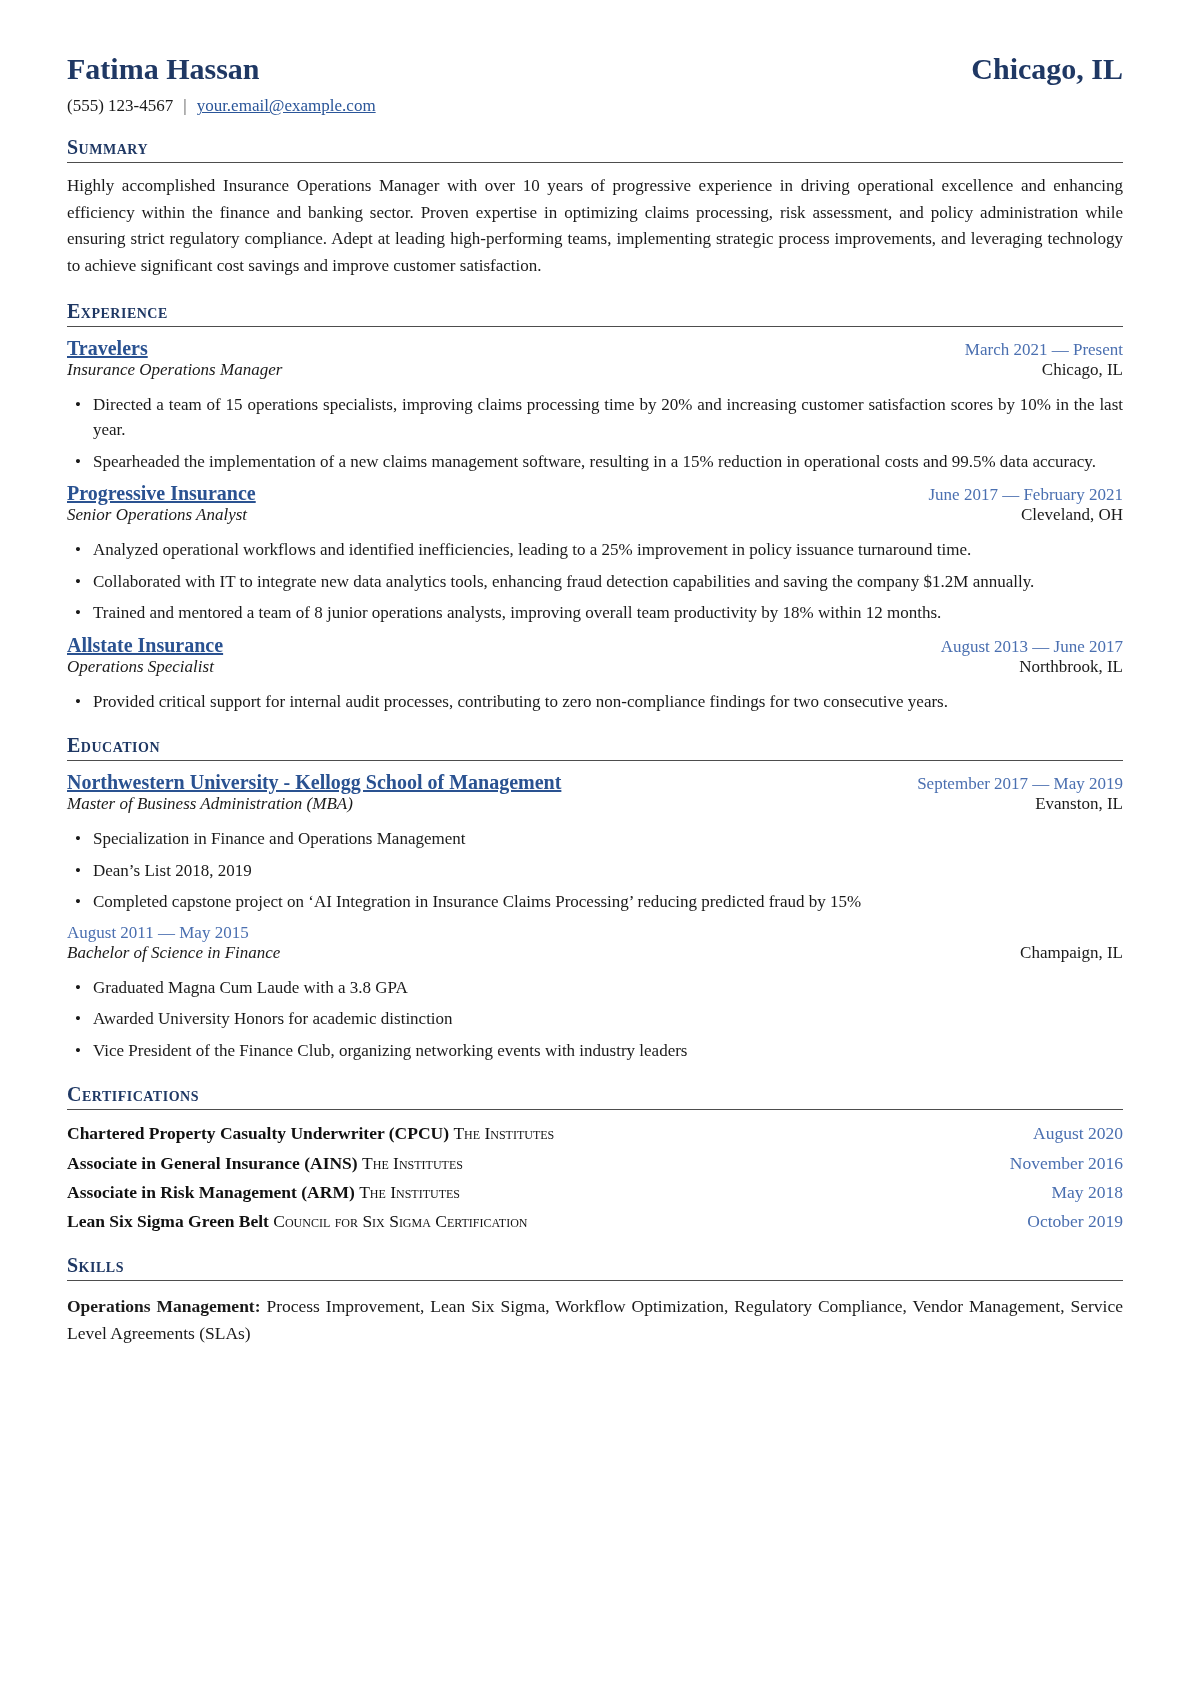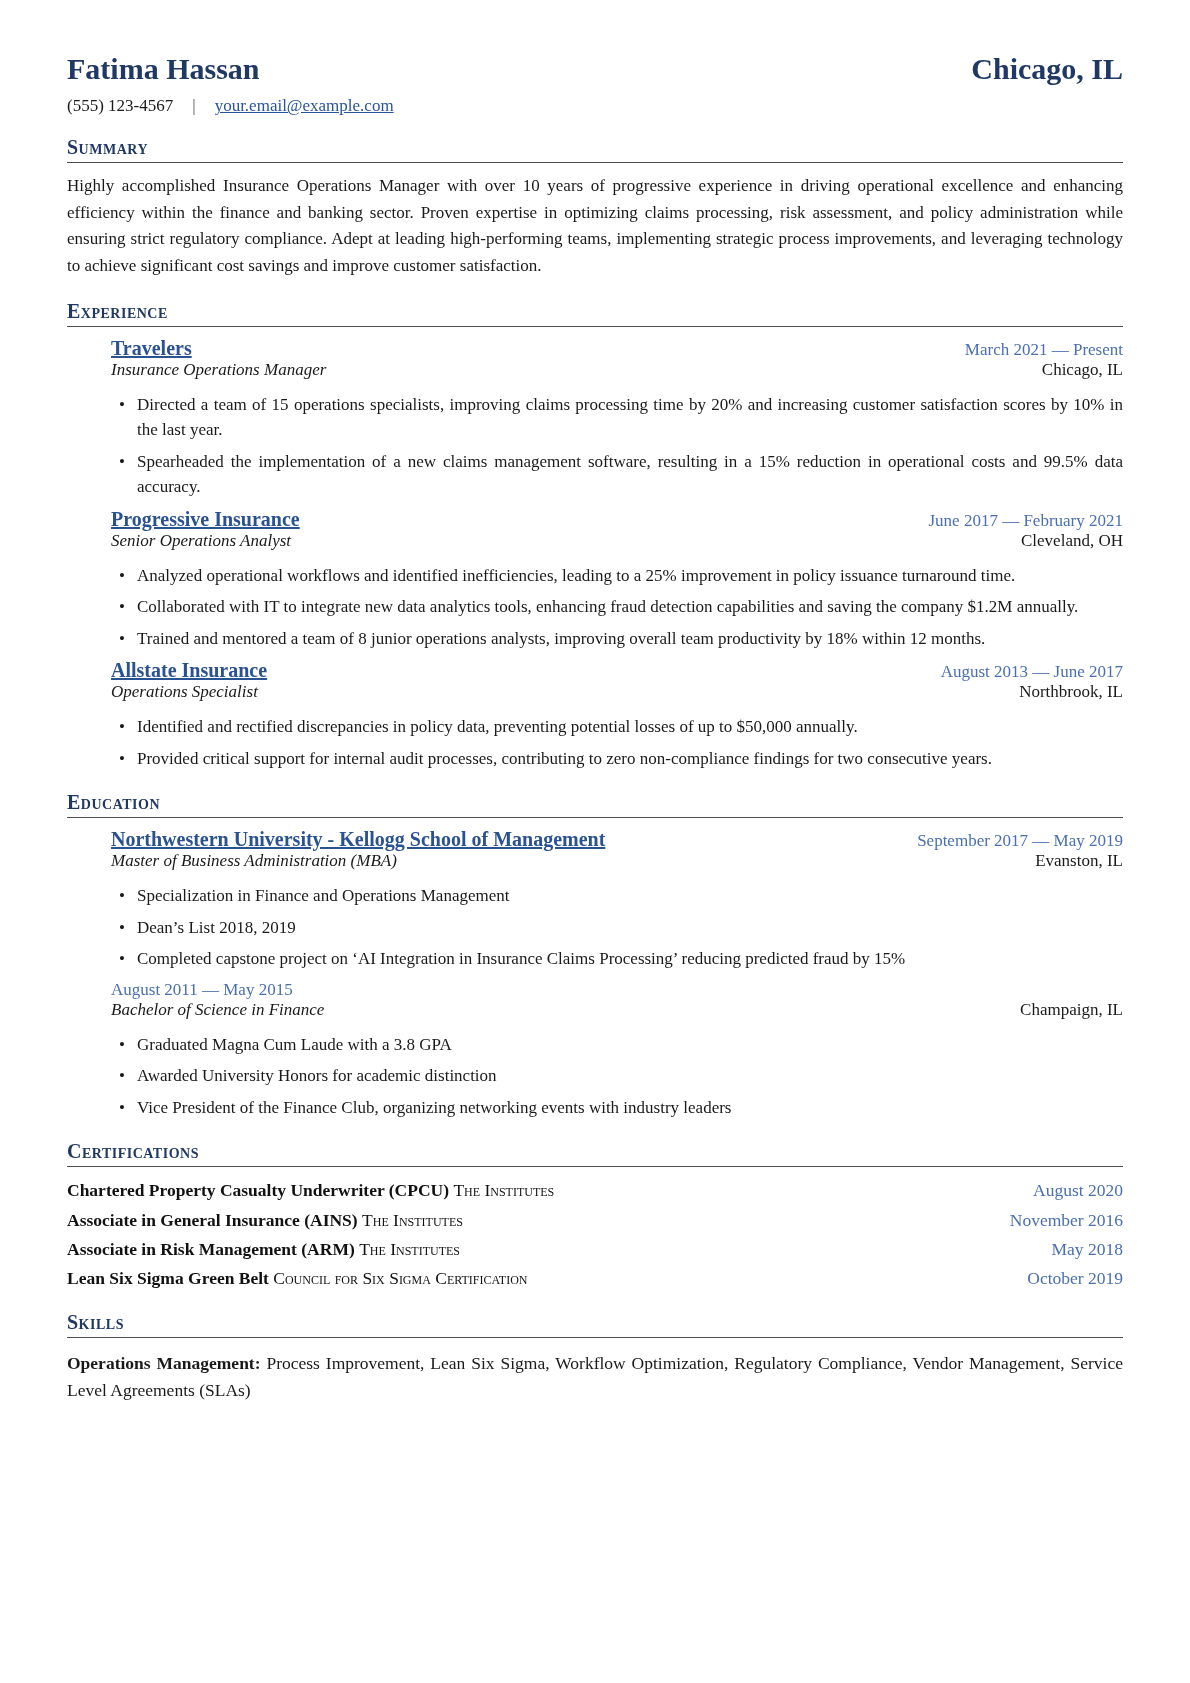--- a/index.html
+++ b/index.html
@@ -17,38 +17,38 @@
   }
   
   .header-row {
     display: flex; justify-content: space-between; align-items: baseline;
   }
   .name, .loc {
     font-size: 30px; font-weight: bold; color: #1f3864;
   }
   .contact-row {
     margin-top: 10px; font-size: 17px; color: #1a1a1a;
-    display: flex; align-items: baseline; gap: 19px;
+    display: flex; align-items: baseline; gap: 10px;
   }
   .contact-sep { color: #555; }
   a.email-link { color: #2a5599; text-decoration: underline; cursor: pointer; }
   
   .section { margin-top: 20px; }
   .section-title {
     font-size: 20px; font-weight: bold; color: #1f3864;
     font-variant: small-caps; letter-spacing: 0.5px;
     border-bottom: 1.6px solid #4d4d4d;
     padding-bottom: 3px;
   }
   .section-body { margin-top: 10px; }
   p.summary-text {
     font-size: 17px; line-height: 1.57; text-align: justify;
   }
   
-  .entry { margin-top: 8px; margin-left: 44px; }
+  .entry { margin-top: 8px; }
   .entry:first-child { margin-top: 6px; }
   .entry-row {
     display: flex; justify-content: space-between; align-items: baseline;
   }
   .entry-org {
     font-size: 20px; font-weight: bold; color: #2a5291;
     text-decoration: underline; cursor: pointer;
   }
   .entry-dates { font-size: 17px; color: #4a6fb0; }
   .entry-role { font-size: 17px; font-style: italic; color: #1a1a1a; }
@@ -138,21 +138,20 @@
       <div class="entry">
         <div class="entry-row">
           <a class="entry-org">Allstate Insurance</a>
           <span class="entry-dates">August 2013 — June 2017</span>
         </div>
         <div class="entry-row">
           <span class="entry-role">Operations Specialist</span>
           <span class="entry-locations">Northbrook, IL</span>
         </div>
         <ul class="bullets">
-          <li>Identified and rectified discrepancies in policy data, preventing potential losses of up to $50,000 annually.</li>
           <li>Provided critical support for internal audit processes, contributing to zero non-compliance findings for two consecutive years.</li>
         </ul>
       </div>
 
     </div>
   </div>
 
   <div class="section">
     <div class="section-title">Education</div>
     <div class="section-body">

